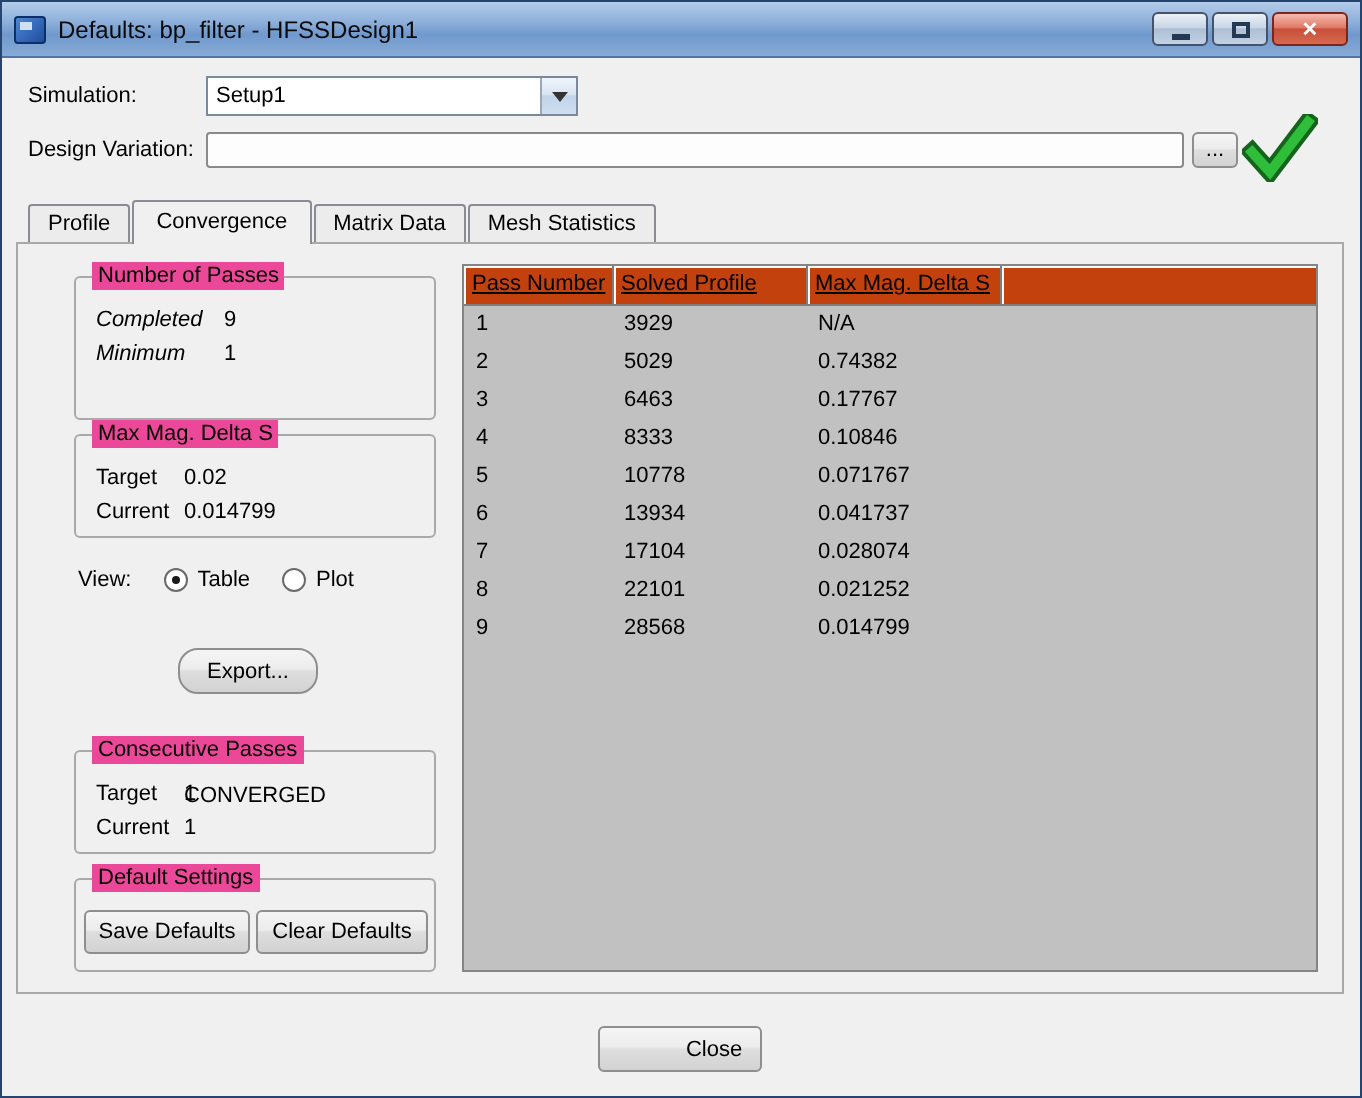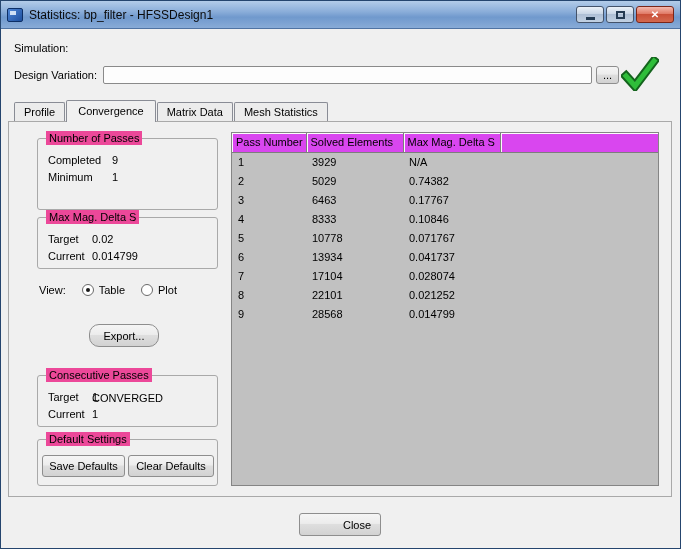--- a/index.html
+++ b/index.html
@@ -107,21 +107,21 @@
   }
   .group-title {
     position: absolute; top: -8px; left: 8px;
     background: #ec4899; padding: 0 3px; line-height: 14px;
   }
   .g-passes { top: 16px; height: 72px; }
   .g-delta  { top: 95px; height: 52px; }
   .g-consec { top: 253px; height: 52px; }
   .g-default{ top: 317px; height: 47px; }
   .kv { display: flex; margin: 1px 0 0 10px; line-height: 16px; }
-  .kv .k-wide { width: 64px; }
+  .kv .k-wide { width: 64px; font-style: italic; }
   .kv .k-narrow { width: 44px; }
   
   .view-row { position: absolute; left: 30px; top: 162px; display: flex; align-items: center; }
   .radio-opt { display: flex; align-items: flex-end; margin-left: 16px; }
   .radio {
     width: 12px; height: 12px; border-radius: 50%;
     border: 1px solid #6a6a6a; background: #fff;
     position: relative; margin-right: 5px; flex: 0 0 auto;
   }
   .radio.checked::after {
@@ -139,51 +139,57 @@
   .save-btn  { position: absolute; left: 4px;  top: 15px; width: 83px; height: 22px; }
   .clear-btn { position: absolute; left: 90px; top: 15px; width: 86px; height: 22px; }
   .close-btn { position: absolute; left: 298px; top: 484px; width: 82px; height: 23px; padding-left: 40px; }
   
   .table-wrap {
     position: absolute; left: 222px; top: 10px; width: 428px; height: 354px;
     background: #c1c1c1; border: 1px solid #858585; overflow: hidden;
   }
   table { border-collapse: collapse; width: 100%; table-layout: fixed; }
   th {
-    height: 19px; background: #d946ef;
+    height: 19px; background: #c2410c;
     border-right: 1px solid #7d7d7d; border-bottom: 1px solid #7d7d7d;
     box-shadow: inset 1px 1px 0 #fbfbfb;
     font-weight: normal; text-align: left; padding: 0 4px;
-    white-space: nowrap; overflow: hidden;
+    white-space: nowrap; overflow: hidden; text-decoration: underline;
   }
   th.filler { border-right: none; }
   td { height: 19px; padding: 0 6px; white-space: nowrap; }
 </style>
 </head>
 <body>
 
 <div class="window">
 
   <div class="titlebar">
     <span class="app-icon"></span>
-    <span class="title">Statistics: bp_filter - HFSSDesign1</span>
+    <span class="title">Defaults: bp_filter - HFSSDesign1</span>
     <span class="win-buttons">
       <span class="winbtn">
           <span class="glyph-min"></span>
         </span>
       <span class="winbtn">
           <span class="glyph-max"></span>
         </span>
       <span class="winbtn close">✕</span>
     </span>
   </div>
 
   <div class="content">
 
     <span class="lbl sim-label">Simulation:</span>
+    <div class="combo">
+      <span class="dd-value">Setup1</span>
+      <span class="dd-arrow-btn">
+          <span class="tri-down"></span>
+        </span>
+    </div>
 
     <span class="lbl dv-label">Design Variation:</span>
     <input class="dv-input" readonly="" value="" style="">
     <button class="btn browse-btn">...</button>
 
     <span class="check-icon">
       <svg width="38" height="34" viewBox="0 0 38 34">
         <path d="M5 19 L14 29 L33 4" fill="none" stroke="#14641d" stroke-width="9" stroke-linecap="square"></path>
         <path d="M5 19 L14 29 L33 4" fill="none" stroke="#2fbe3a" stroke-width="5" stroke-linecap="square"></path>
       </svg>
@@ -260,21 +266,21 @@
         <table>
           <colgroup>
               <col style="width:74px">
               <col style="width:97px">
               <col style="width:97px">
               <col>
             </colgroup>
           <thead>
             <tr>
               <th>Pass Number</th>
-              <th>Solved Elements</th>
+              <th>Solved Profile</th>
               <th>Max Mag. Delta S</th>
               <th class="filler"></th>
             </tr>
           </thead>
           <tbody>
             <tr>
                 <td>1</td>
                 <td>3929</td>
                 <td>N/A</td>
                 <td></td>

